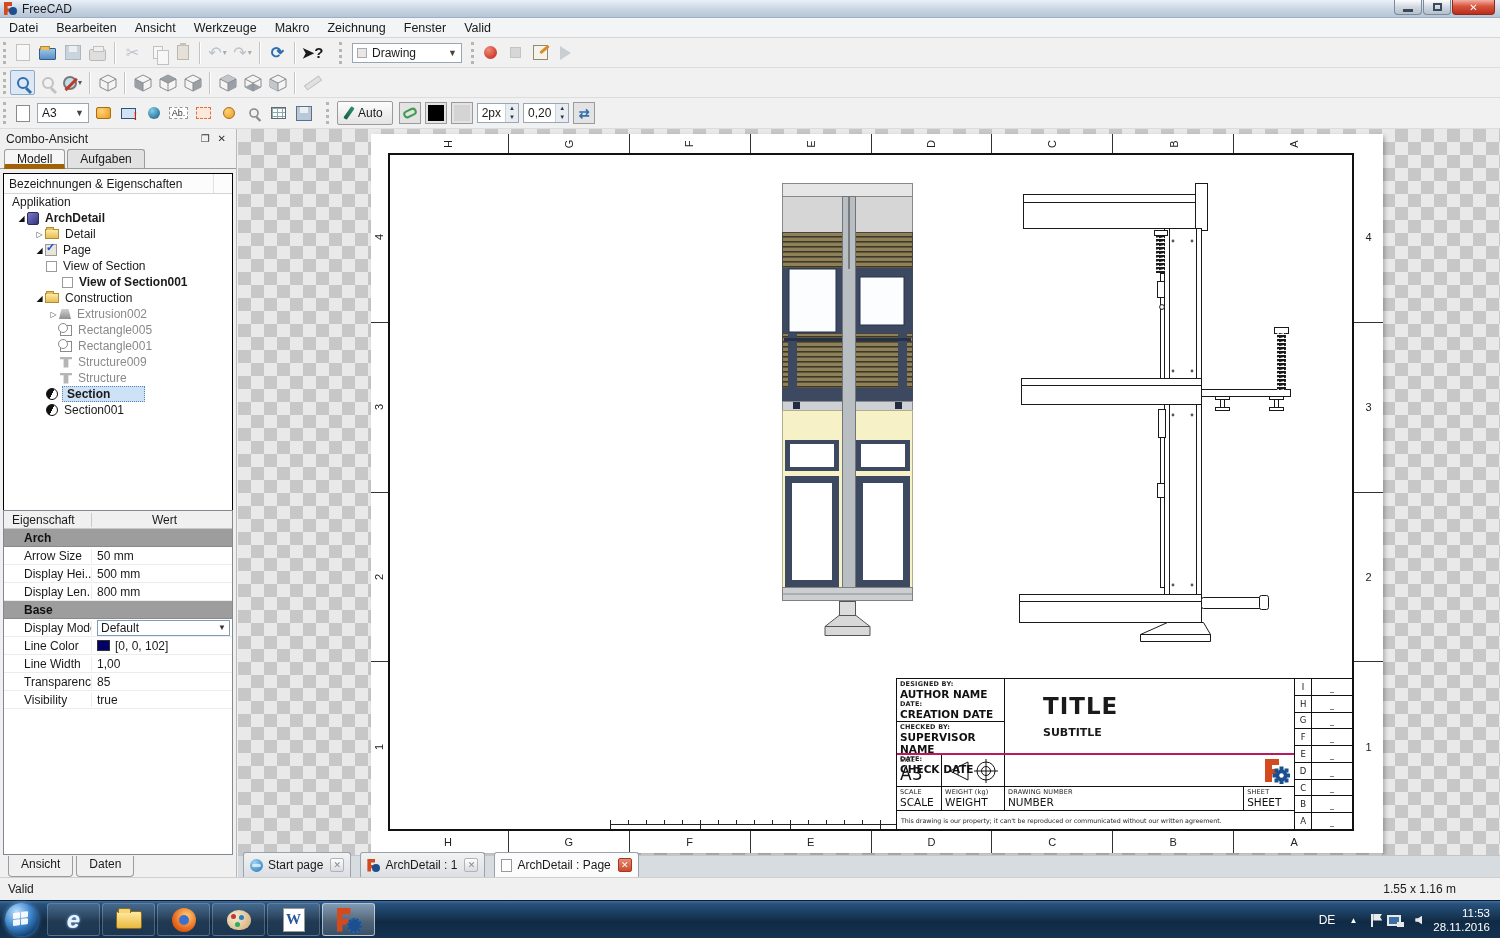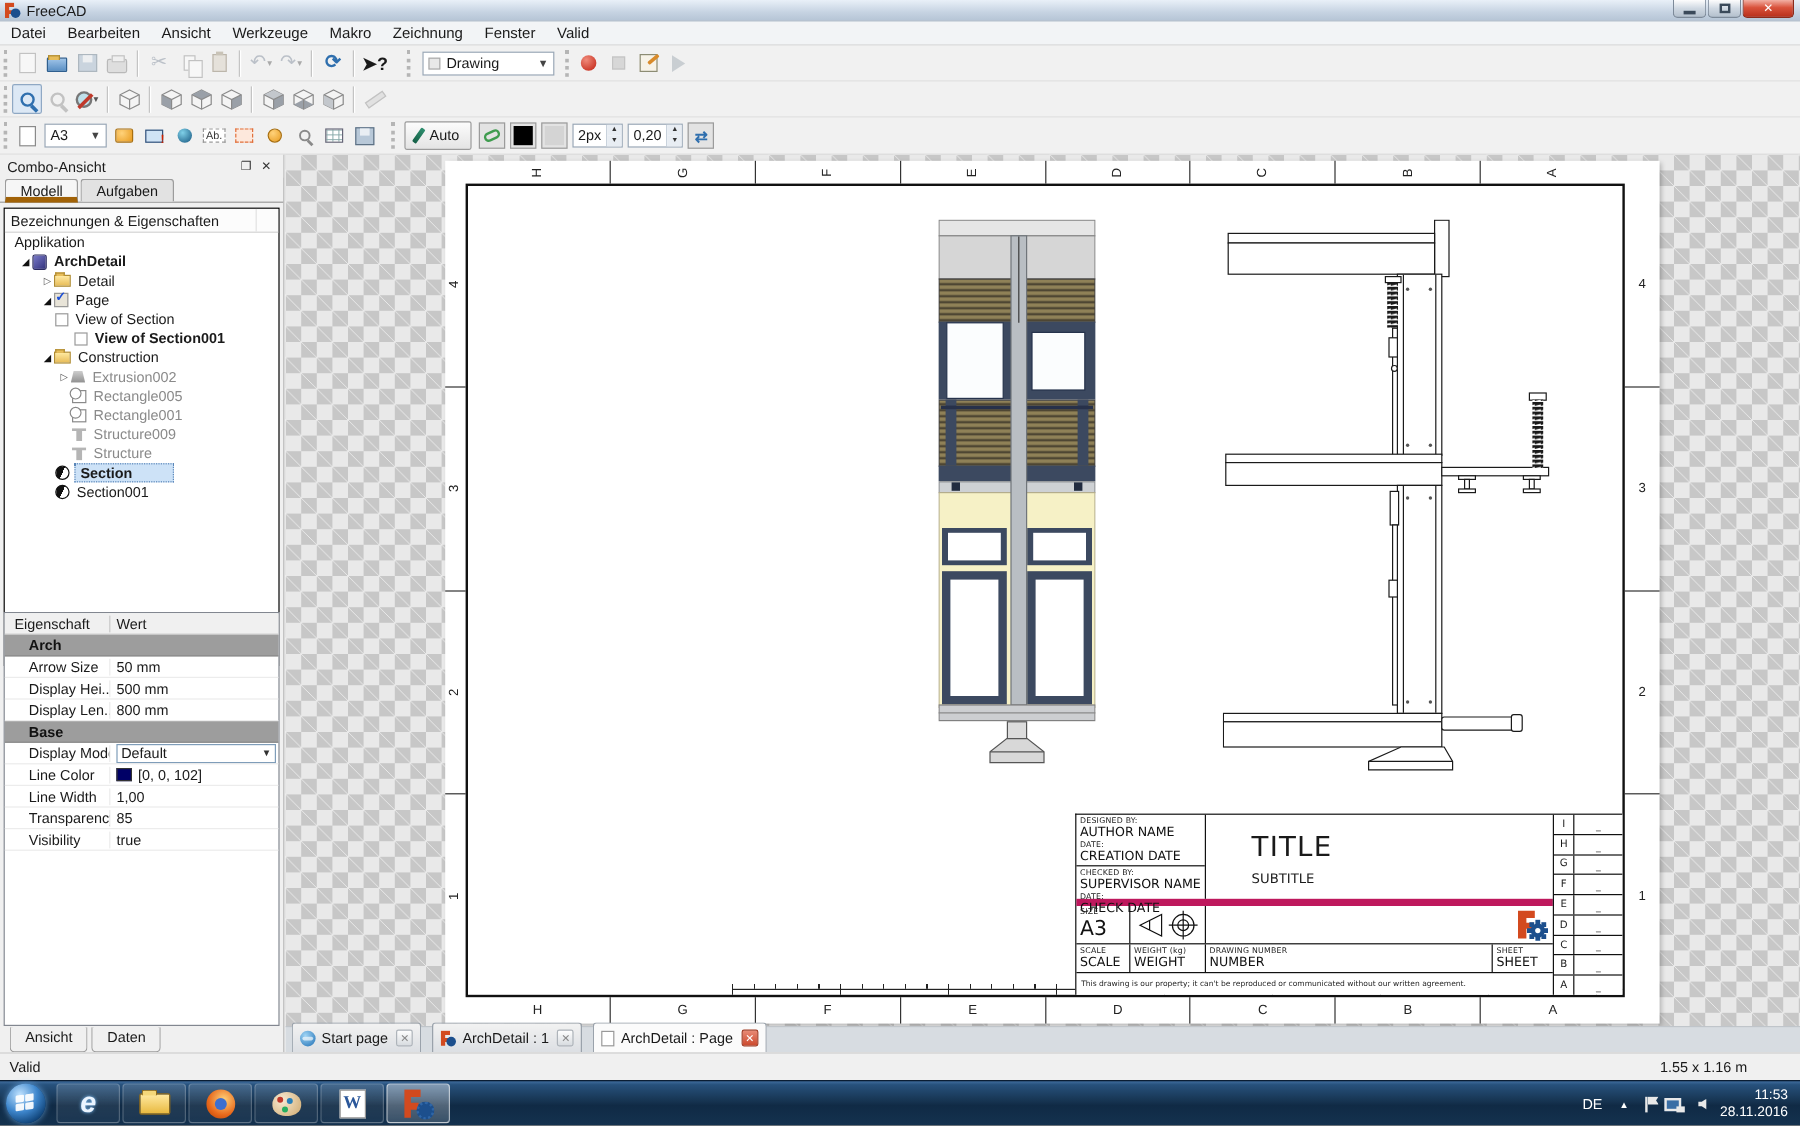--- a/index.html
+++ b/index.html
@@ -118,21 +118,21 @@
   .ti-struct{width:12px;height:11px;background:#b5b5b5;clip-path:polygon(0 0,100% 0,100% 25%,70% 25%,70% 100%,30% 100%,30% 25%,0 25%);}
   .ti-sect{width:12px;height:12px;border-radius:50%;border:1px solid #111;background:linear-gradient(115deg,#111 50%,#fff 50%);}
 
   
   #props{position:absolute;left:3px;right:3px;top:381px;bottom:22px;background:#fff;border:1px solid #828790;font-size:12px;}
   .prow{height:18px;display:flex;align-items:center;border-bottom:1px solid #ececec;}
   .prow .pn{width:88px;padding-left:20px;border-right:1px solid #ececec;overflow:hidden;white-space:nowrap;}
   .prow .pv{flex:1;padding-left:5px;display:flex;align-items:center;overflow:hidden;white-space:nowrap;}
   .phead{height:18px;display:flex;background:#f0f0f0;border-bottom:1px solid #c9c9c9;align-items:center;}
   .phead .pn{width:88px;padding-left:8px;border-right:1px solid #c9c9c9;}
-  .phead .pv{flex:1;padding-left:5px;}
+  .phead .pv{flex:1;padding-left:5px;text-align:center;}
   .pgroup{height:18px;background:#9d9d9d;color:#111;font-weight:bold;display:flex;align-items:center;padding-left:20px;border-bottom:1px solid #8a8a8a;}
   .pcombo{flex:1;height:16px;border:1px solid #7f9db9;background:#fff;display:flex;align-items:center;padding:0 3px;margin-right:2px;}
   .pcombo .arr{margin-left:auto;font-size:8px;color:#333;}
   .cswatch{width:13px;height:11px;background:#000066;border:1px solid #333;margin-right:5px;}
 
   #btabs{position:absolute;left:0;bottom:0;height:21px;display:flex;padding-left:8px;}
   .btab{font-size:12px;padding:1px 12px;border:1px solid #9c9c9c;border-top:none;border-radius:0 0 4px 4px;background:#f0f0f0;margin-right:3px;}
 
   
   #mdi{position:absolute;left:238px;top:129px;width:1262px;height:726px;
@@ -158,21 +158,21 @@
   .ruler{position:absolute;left:220px;right:0;bottom:0;height:9px;
     background-image:repeating-linear-gradient(90deg,#222 0 1px,transparent 1px 18px),
                      linear-gradient(#222,#222),
                      repeating-linear-gradient(90deg,#222 0 1px,transparent 1px 90px);
     background-size:100% 4px,100% 1px,100% 9px;background-position:0 0,0 4px,0 0;background-repeat:no-repeat;}
 
   
   #tblock{position:absolute;right:0;bottom:0;width:456px;height:151px;border-left:1.5px solid #111;border-top:1.5px solid #111;
     background:#fff;display:flex;font-family:"DejaVu Sans",sans-serif;}
   #tbmain{width:398px;display:flex;flex-direction:column;}
-  .tb-upper{height:76px;display:flex;border-bottom:6px solid #be185d;}
+  .tb-upper{height:76px;display:flex;border-bottom:2px solid #be185d;font-weight:bold;}
   .tb-info{width:108px;border-right:1px solid #111;display:flex;flex-direction:column;}
   .tb-cellpair{flex:1;padding:1px 3px;}
   .lbl{font-size:6.5px;color:#222;letter-spacing:.2px;}
   .val{font-size:10.5px;color:#111;line-height:1.15;}
   .tb-titlearea{flex:1;padding:14px 0 0 38px;}
   .tb-title{font-size:23px;letter-spacing:1px;}
   .tb-sub{font-size:11px;margin-top:7px;}
   .tb-sizerow{height:32px;display:flex;border-bottom:1px solid #111;}
   .c-size{width:45px;border-right:1px solid #111;padding:1px 3px;}
   .c-size .big{font-size:17px;margin-top:1px;}

